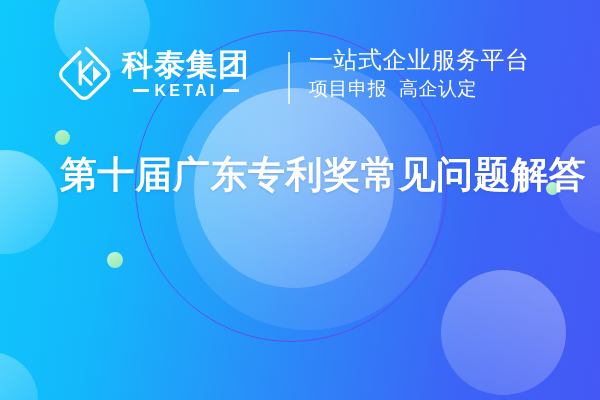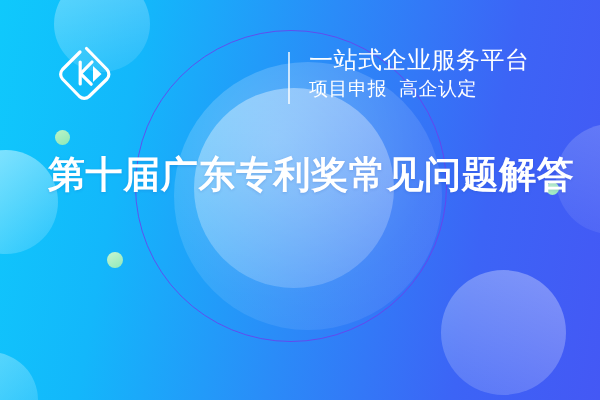--- a/index.html
+++ b/index.html
@@ -174,21 +174,21 @@
     font-size: 19px;
     line-height: 26px;
     color: #ffffff;
     letter-spacing: 0.5px;
     white-space: nowrap;
   }
 
   
   .main-title {
     position: absolute;
-    left: 48px; top: 152px;
+    left: 60px; top: 152px;
     width: 490px;
     font-family: "DejaVu Sans", "Liberation Sans", sans-serif;
     font-size: 37px;
     line-height: 46px;
     font-weight: bold;
     color: #ffffff;
     letter-spacing: 0.6px;
     white-space: nowrap;
     text-shadow: 0 1px 3px rgba(20,60,160,0.18);
   }
@@ -212,20 +212,28 @@
 
   <div class="logo-row">
     <svg class="logo-mark" viewBox="0 0 56 58" aria-hidden="true">
       <g fill="none" stroke="#ffffff" stroke-width="3.2" stroke-linecap="round" stroke-linejoin="round">
         <path d="M29.5 4.5 L50.0 25.5 A7 7 0 0 1 50.0 35.0 L32.0 52.5 A7 7 0 0 1 22.5 52.5 L5.5 35.0 A7 7 0 0 1 5.5 25.5 L23.0 8.0"></path>
         <path d="M23.2 18.0 L23.2 40.0"></path>
         <path d="M35.0 18.0 L23.6 29.6 L34.2 40.2"></path>
       </g>
       <path d="M36.0 22.0 L44.5 30.0 L36.0 38.0 Z" fill="#ffffff"></path>
     </svg>
+    <div class="logo-word">
+      <div class="logo-cn">科泰集团</div>
+      <div class="logo-en-row">
+        <span class="logo-dash"></span>
+        <span class="logo-en">KETAI</span>
+        <span class="logo-dash"></span>
+      </div>
+    </div>
   </div>
 
   <div class="divider"></div>
 
   <div class="tagline">
     <div class="tagline-main">一站式企业服务平台</div>
     <div class="tagline-sub">项目申报 高企认定</div>
   </div>
 
   <div class="main-title">第十届广东专利奖常见问题解答</div>

